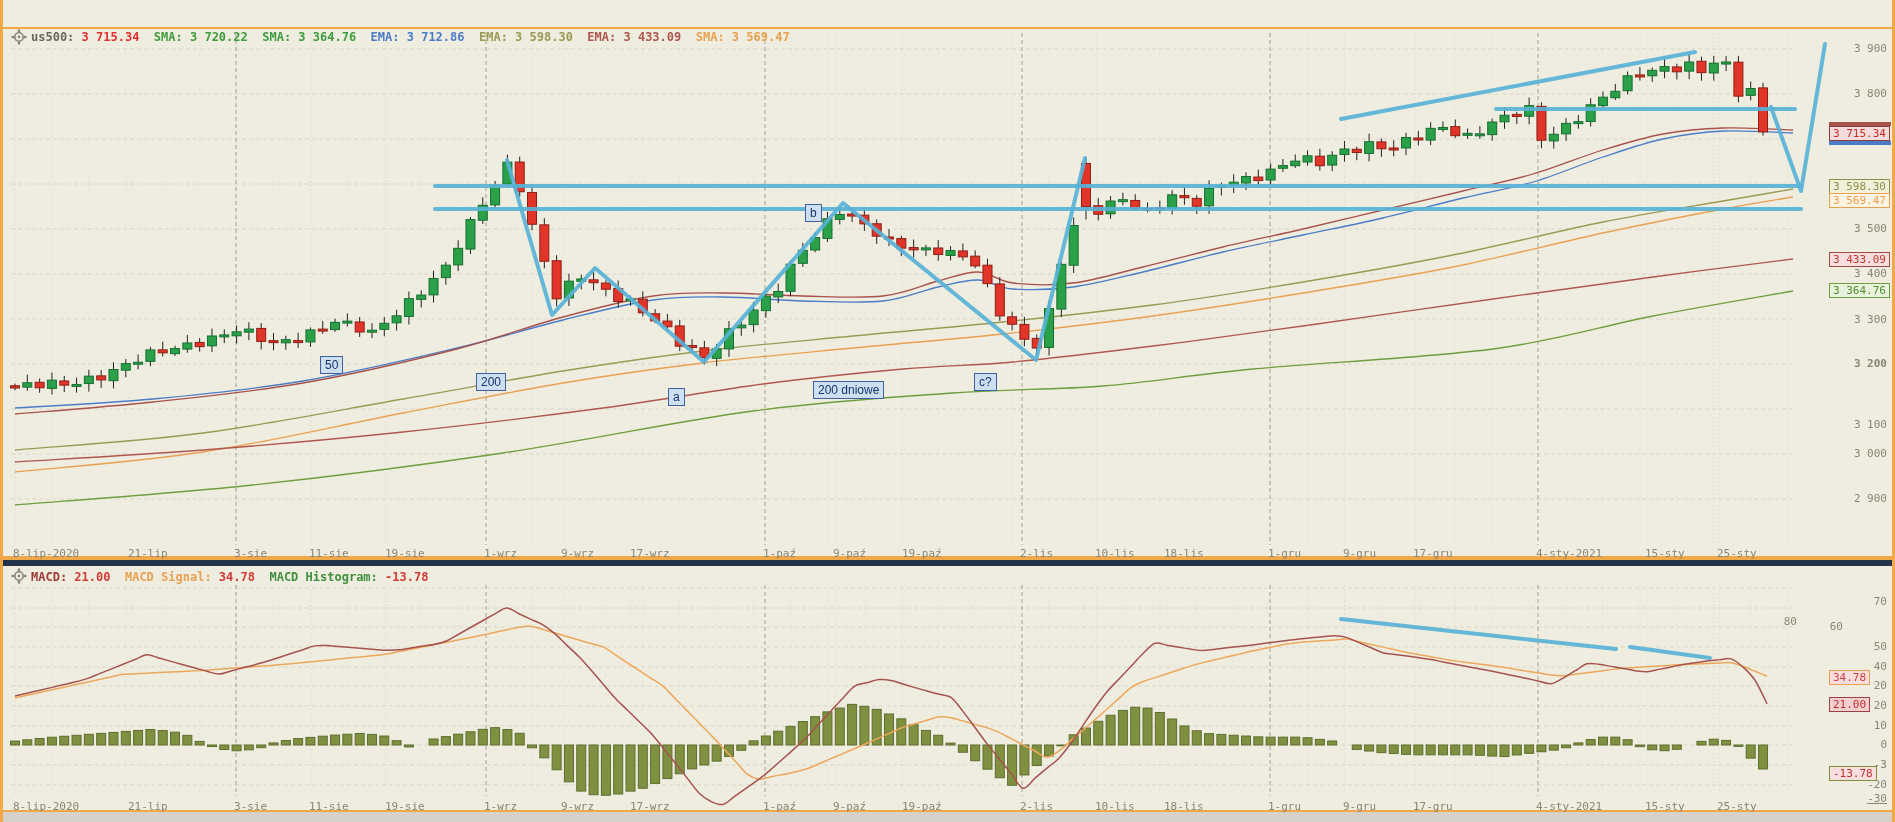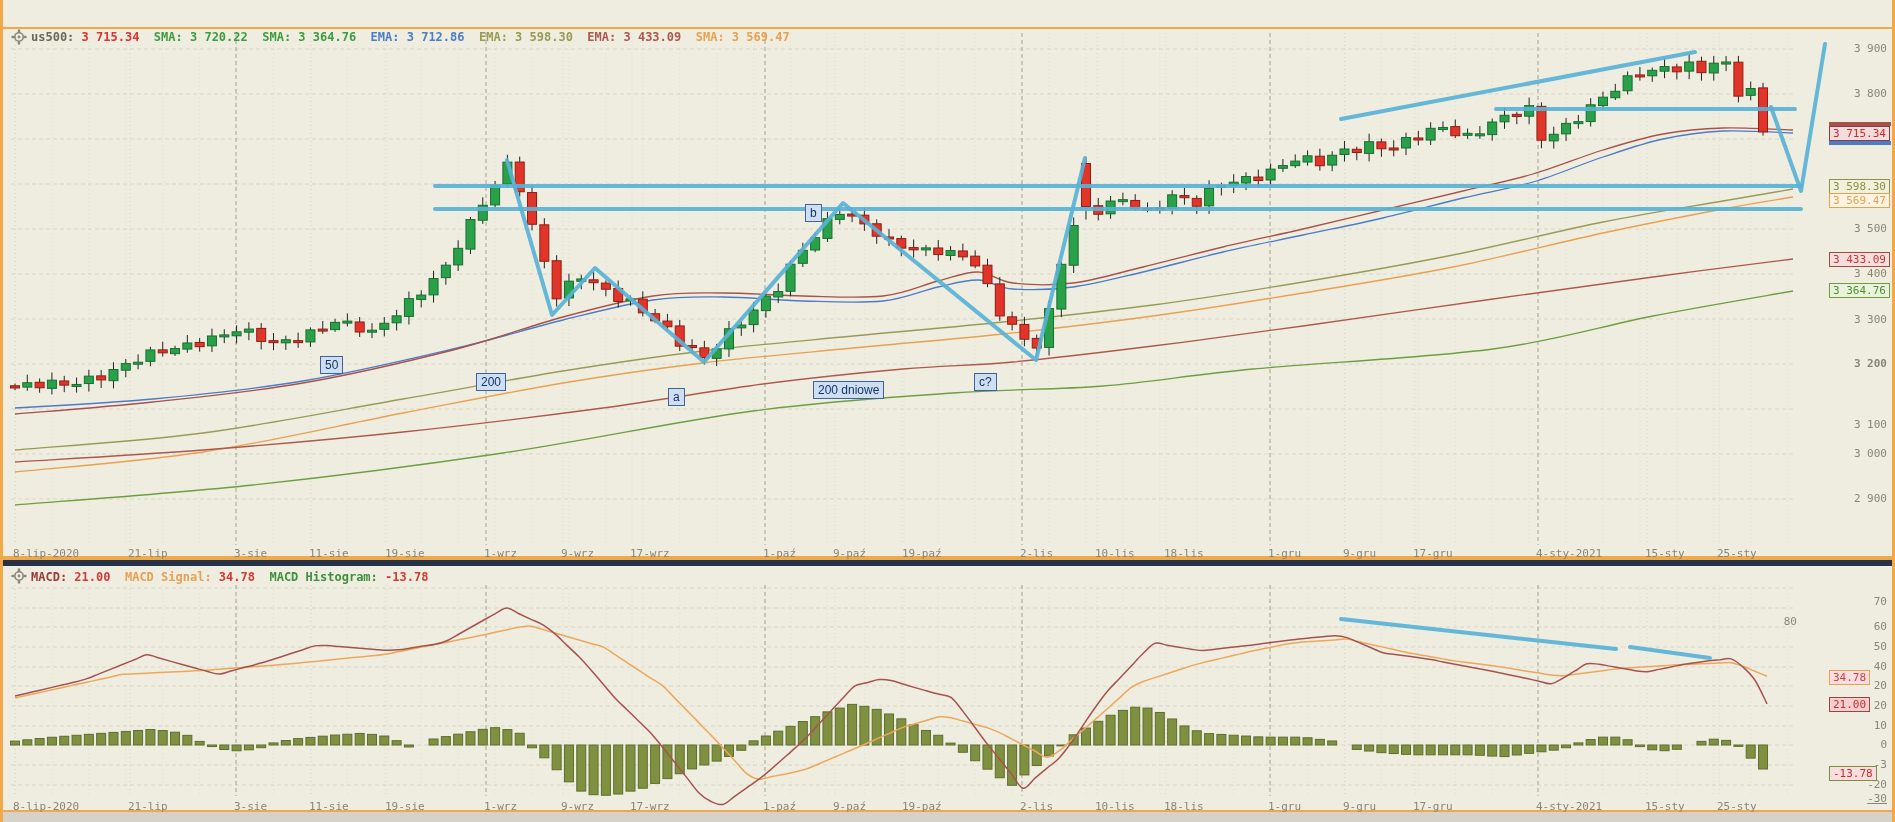--- a/index.html
+++ b/index.html
@@ -652,21 +652,21 @@
       <div class="tick tick-y" style="left: 1822px; top: 177px;">3 600</div>
       <div class="tick tick-y" style="left: 1822px; top: 222px;">3 500</div>
       <div class="tick tick-y" style="left: 1822px; top: 267px;">3 400</div>
       <div class="tick tick-y" style="left: 1822px; top: 313px;">3 300</div>
       <div class="tick tick-y" style="left: 1822px; top: 357px; font-weight: bold;">3 200</div>
       <div class="tick tick-y" style="left: 1822px; top: 418px;">3 100</div>
       <div class="tick tick-y" style="left: 1822px; top: 447px;">3 000</div>
       <div class="tick tick-y" style="left: 1822px; top: 492px;">2 900</div>
       <div class="tick tick-y" style="left: 1732px; top: 581px; margin-top: 34px;">80</div>
       <div class="tick tick-y" style="left: 1822px; top: 595px;">70</div>
-      <div class="tick tick-y" style="left: 1822px; top: 620px;">60</div>
+      <div class="tick tick-y" style="left: 1778px; top: 620px;">60</div>
       <div class="tick tick-y" style="left: 1822px; top: 640px;">50</div>
       <div class="tick tick-y" style="left: 1822px; top: 660px;">40</div>
       <div class="tick tick-y" style="left: 1822px; top: 679px;">20</div>
       <div class="tick tick-y" style="left: 1822px; top: 699px;">20</div>
       <div class="tick tick-y" style="left: 1822px; top: 719px;">10</div>
       <div class="tick tick-y" style="left: 1822px; top: 738px;">0</div>
       <div class="tick tick-y" style="left: 1822px; top: 758px;">-3</div>
       <div class="tick tick-y" style="left: 1822px; top: 778px;">-20</div>
       <div class="tick tick-y" style="left: 1822px; top: 792px; text-decoration: underline;">-30</div>
       <div class="tick" style="left: 10px; top: 547px;">8-lip-2020</div>

